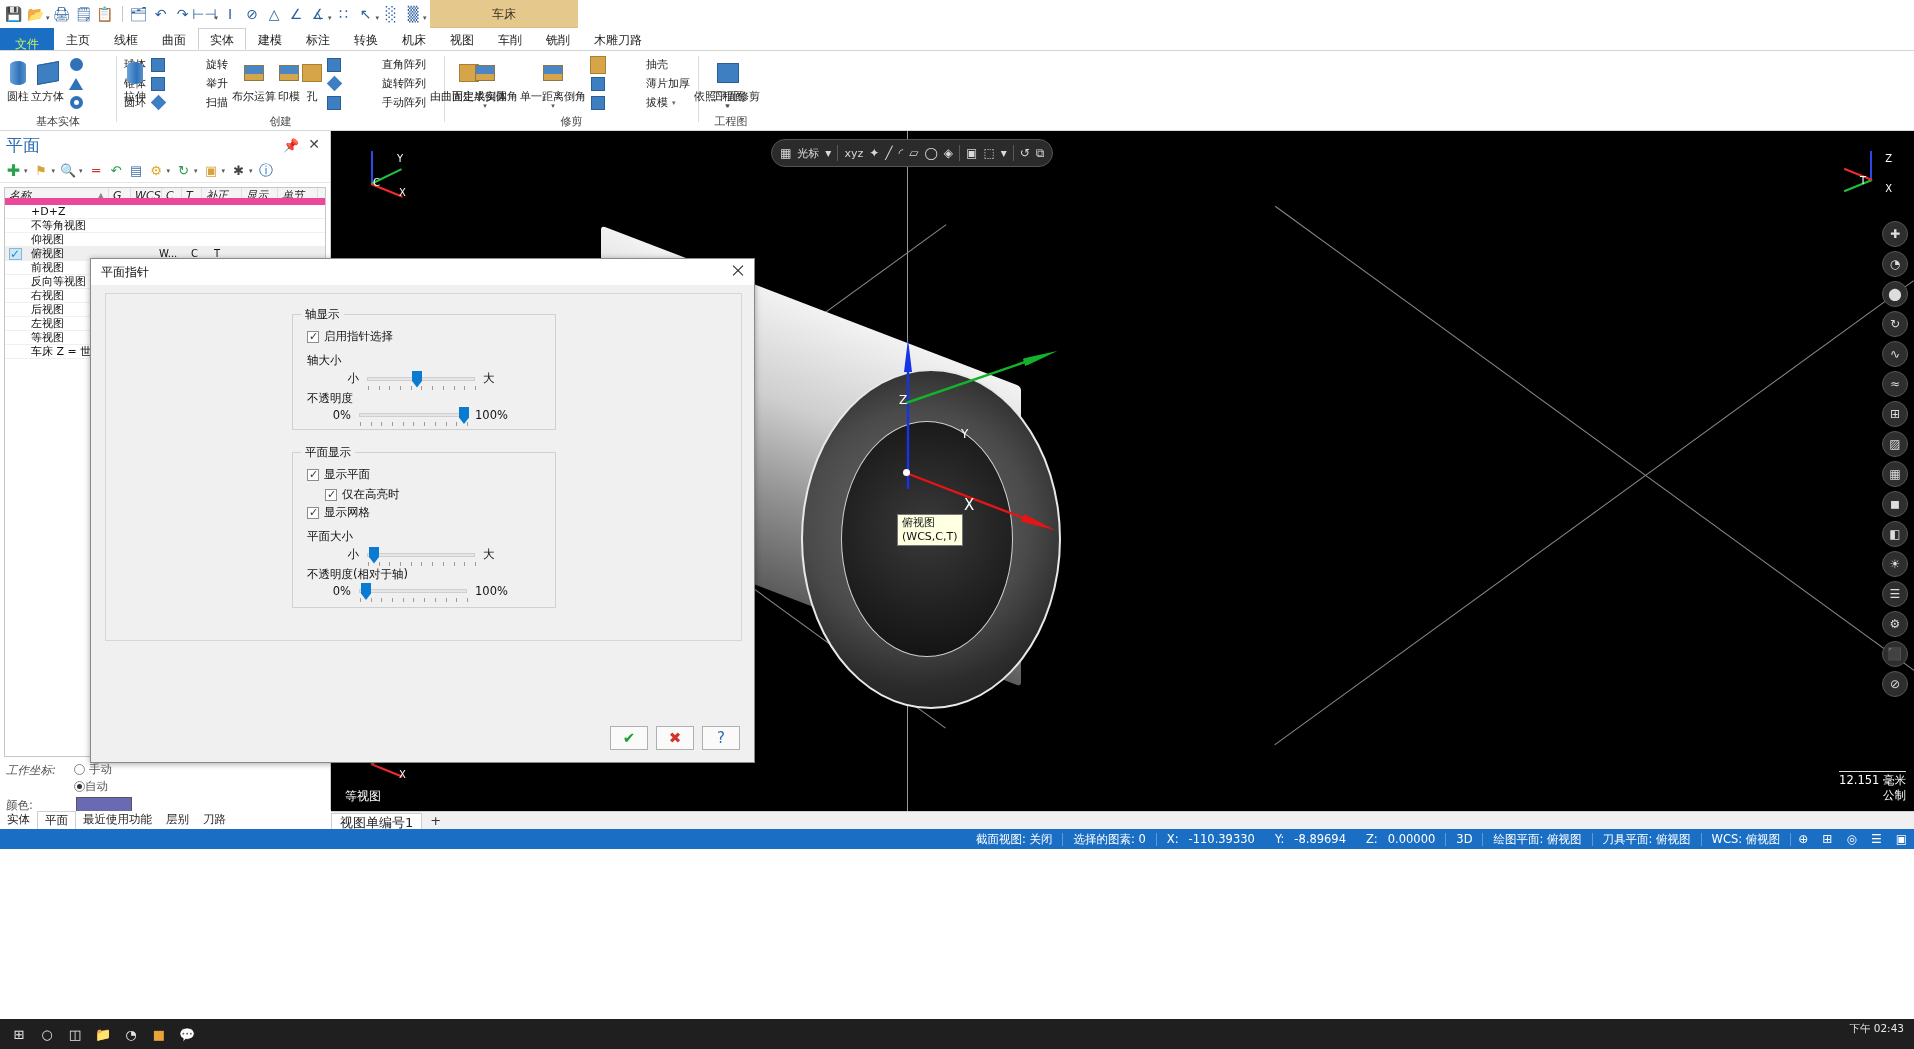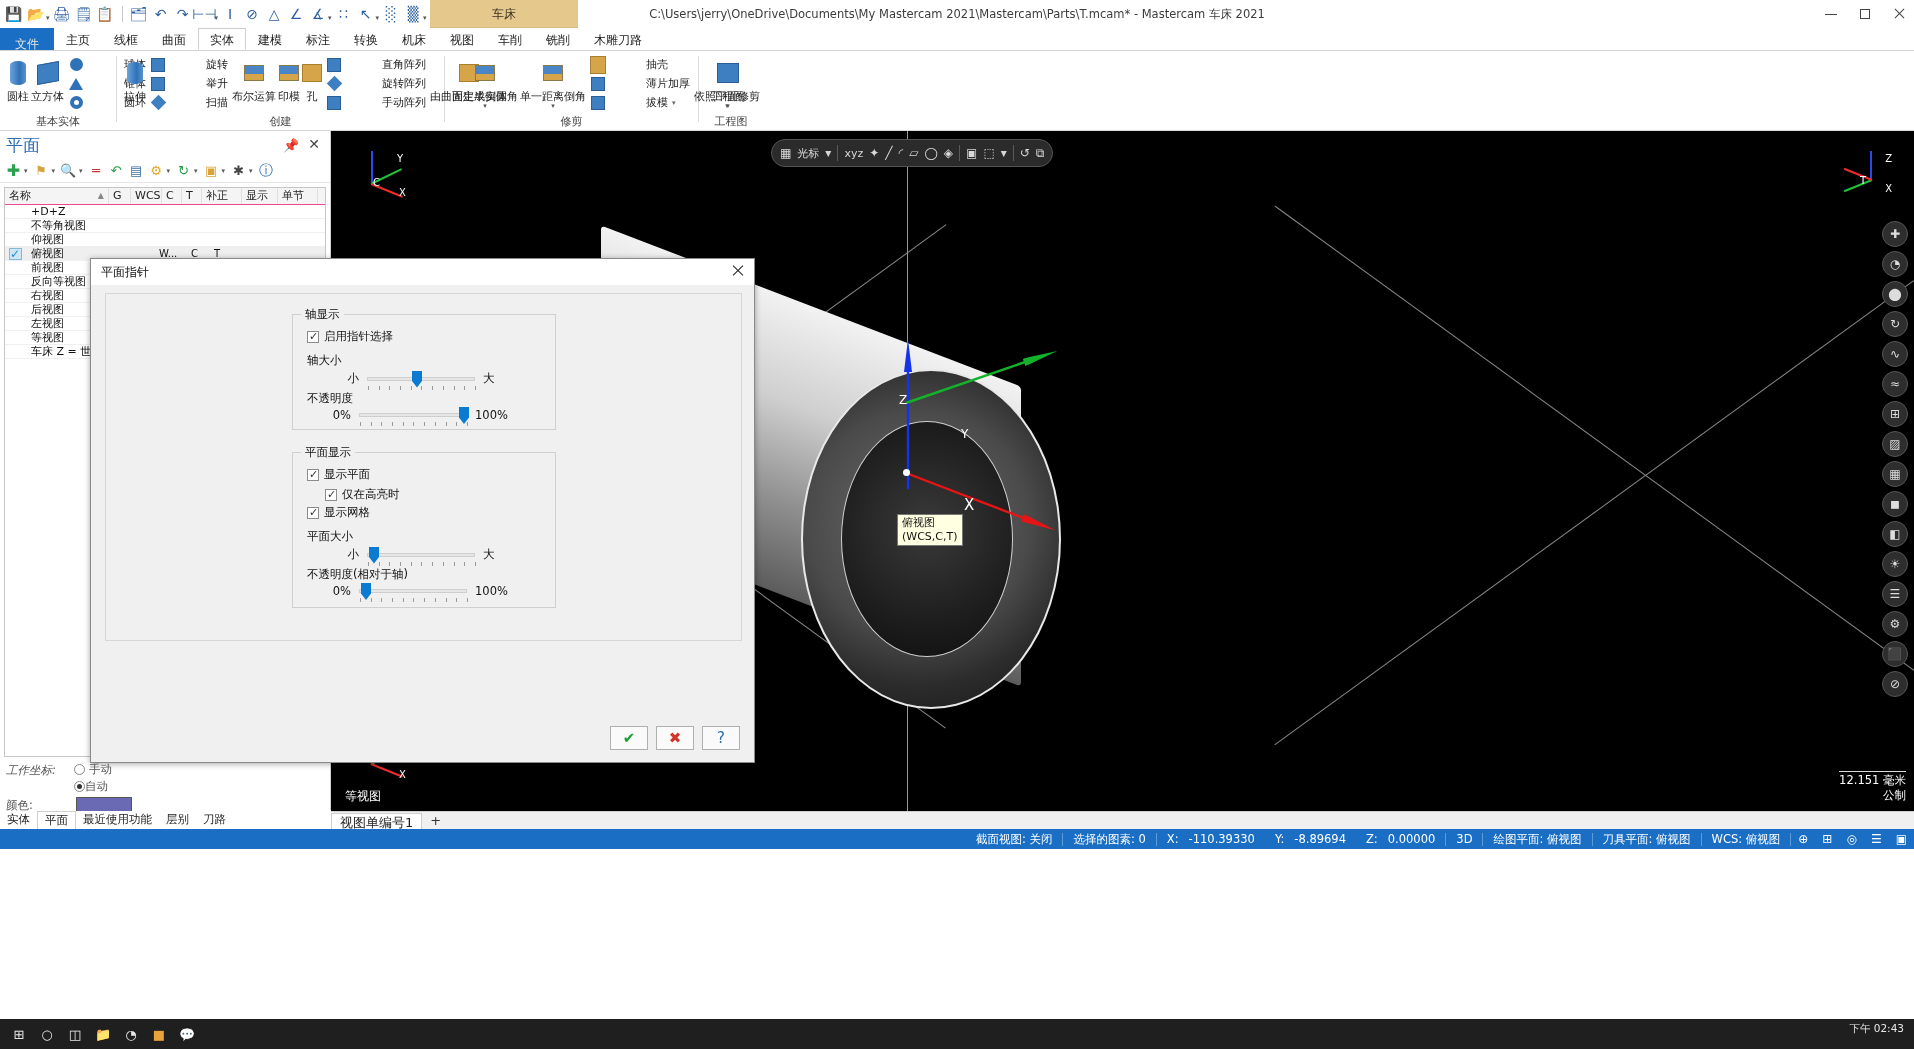--- a/index.html
+++ b/index.html
@@ -54,21 +54,21 @@
   
   .ribbon-tabs {
     position: absolute; left: 0; top: 28px; width: 1914px; height: 23px;
     background: #ffffff; border-bottom: 1px solid #d4d4d4;
     display: flex; align-items: stretch;
   }
   .rtab {
     padding: 0 11px; line-height: 22px; font-size: 12px; color: #222;
     border: 1px solid transparent; cursor: default; white-space: nowrap;
   }
-  .rtab.file { background: #1a6fc4; color: #e5e5e5; padding: 4px 14px; }
+  .rtab.file { background: #1a6fc4; color: #bef264; padding: 4px 14px; }
   .rtab.active {
     background: #ffffff; border: 1px solid #cfcfcf; border-bottom-color: #ffffff;
     position: relative; z-index: 3;
   }
 
   
   .ribbon {
     position: absolute; left: 0; top: 51px; width: 1914px; height: 80px;
     background: #ffffff; border-bottom: 1px solid #d7d7d7;
     display: flex; align-items: flex-start;
@@ -118,21 +118,21 @@
   .pp-close { position: absolute; right: 10px; top: 5px; font-size: 14px; color: #444; }
 
   .pp-toolbar {
     height: 24px; display: flex; align-items: center; gap: 1px; padding-left: 4px;
     border-bottom: 1px solid #e6e6e6;
   }
   .pp-tool { width: 19px; height: 20px; display: flex; align-items: center; justify-content: center; font-size: 13px; }
   .pp-caret { font-size: 7px; color: #555; margin-right: 3px; }
 
   .pp-grid { position: absolute; left: 4px; top: 56px; width: 322px; height: 570px; border: 1px solid #c6c6c6; }
-  .pp-grid-head { display: flex; height: 17px; background: #f4f4f4; border-bottom: 1px solid #ec4899; }
+  .pp-grid-head { display: flex; height: 17px; background: #f4f4f4; border-bottom: 7px solid #ec4899; font-style: italic; }
   .pp-th { font-size: 11px; color: #222; line-height: 16px; border-right: 1px solid #e0e0e0; padding-left: 4px; overflow: hidden; }
   .pp-row { display: flex; height: 14px; border-bottom: 1px solid #f0f0f0; align-items: center; }
   .pp-row.sel { background: #efefef; }
   .pp-check { width: 20px; display: flex; justify-content: center; }
   .pp-name { font-size: 11px; color: #111; padding-left: 6px; white-space: nowrap; }
   .tick { color: #1f8ad0; font-size: 12px; font-weight: bold; }
   .tick-box { display:inline-block; width: 13px; height: 12px; background: #cfe6f5; border: 1px solid #7fb9e0; text-align: center; line-height: 11px; }
 
   
   .pp-props { position: absolute; left: 0; top: 628px; width: 331px; height: 182px; font-size: 11.5px; color: #555; }
@@ -267,35 +267,20 @@
   }
   .dlg-btn.ok { color: #1a9e33; }
   .dlg-btn.cancel { color: #d2342b; }
   .dlg-btn.help { color: #2b6cb0; }
 </style>
 </head>
 <body>
 
 <div id="app">
 
-  <div class="titlebar">
-    <div class="title-text">C:\Users\jerry\OneDrive\Documents\My Mastercam 2021\Mastercam\Parts\T.mcam* - Mastercam 车床 2021</div>
-    <div class="win-btns">
-      <div class="win-btn">
-          <span class="bar"></span>
-        </div>
-      <div class="win-btn">
-          <span class="box"></span>
-        </div>
-      <div class="win-btn">
-          <span class="x1"></span>
-          <span class="x2"></span>
-        </div>
-    </div>
-  </div>
 
   <div class="qat">
     <div class="qat-ico">💾</div>
     <div class="qat-ico">📂</div>
     <span class="qat-caret">▾</span>
     <div class="qat-ico">🖨</div>
     <div class="qat-ico">🗒</div>
     <div class="qat-ico">📋</div>
     <div class="qat-sep"></div>
     <div class="qat-ico">🗂</div>

